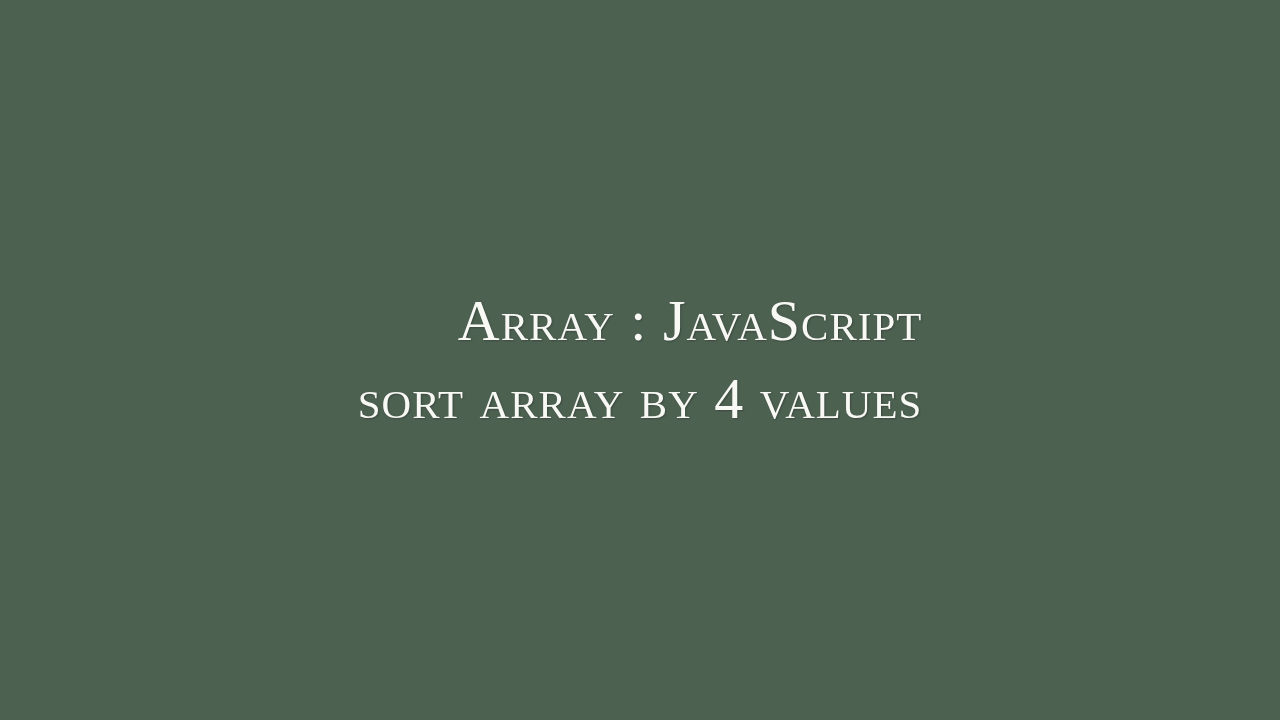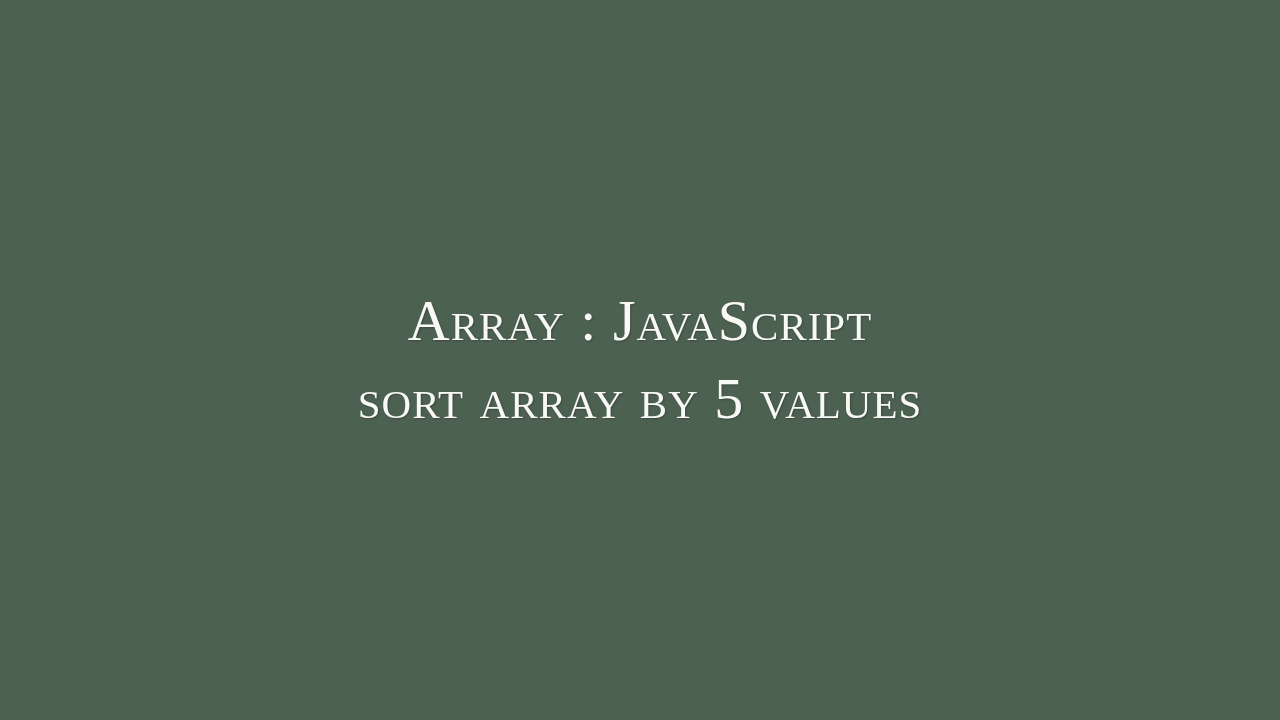--- a/index.html
+++ b/index.html
@@ -22,21 +22,22 @@
     font-variant: small-caps;
     font-weight: 500;
     font-size: 58px;
     line-height: 1.35;
     letter-spacing: 1px;
     text-shadow: 1px 1px 2px rgba(0,0,0,0.25);
     padding: 0 60px;
   }
   .line {
     display: block;
+    text-align: right;
   }
 </style>
 </head>
 <body>
 
 <div class="title-container">
   <span class="line">Array : JavaScript</span>
-  <span class="line">sort array by 5 values</span>
+  <span class="line">sort array by 4 values</span>
 </div>
 
 </body></html>

